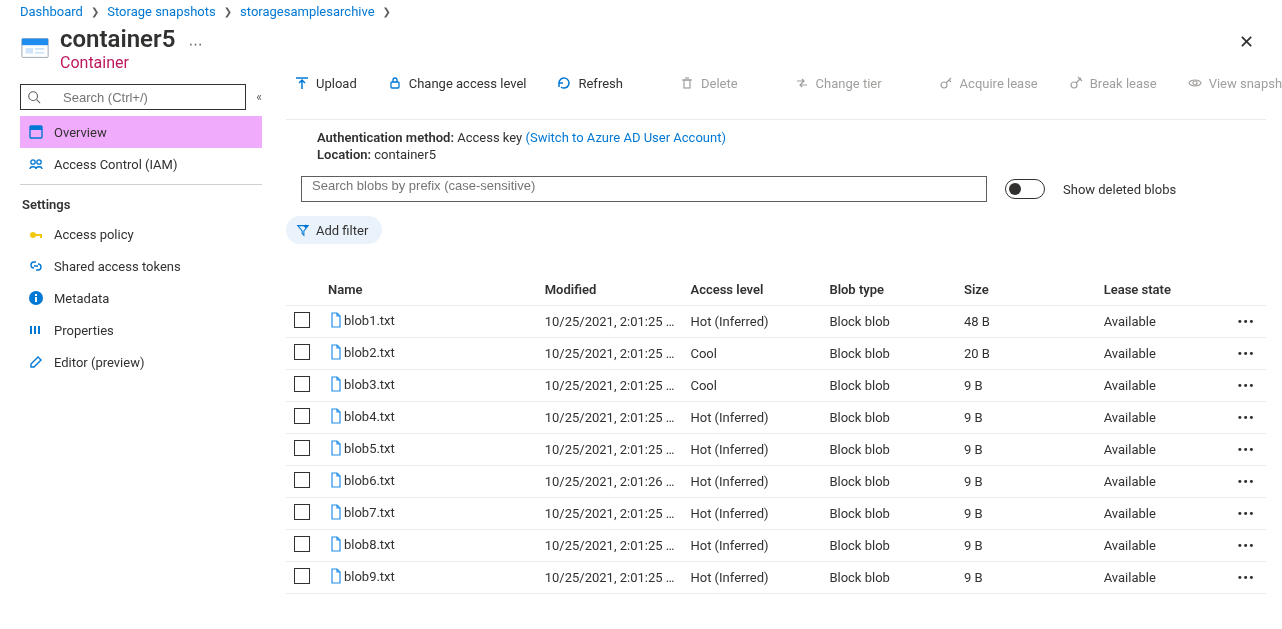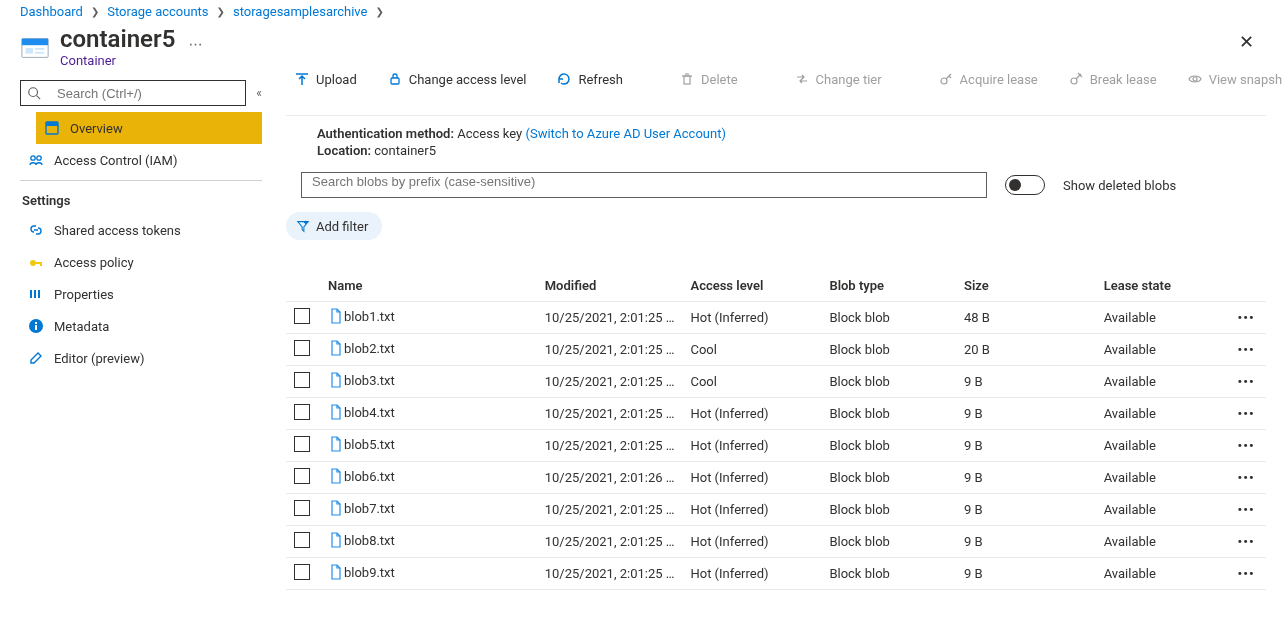--- a/index.html
+++ b/index.html
@@ -48,22 +48,22 @@
   }
   .title-ell {
     display: inline-block;
     margin-left: 10px;
     color: #605e5c;
     font-size: 14px;
     vertical-align: middle;
     cursor: pointer;
   }
   .title-sub {
-    font-size: 13px;
-    color: #4c1d95;
+    font-size: 16px;
+    color: #be185d;
   }
   .close-x {
     position: absolute;
     right: 28px;
     top: 10px;
     font-size: 18px;
     cursor: pointer;
     color: #323130;
   }
 
@@ -88,34 +88,34 @@
     align-items: center;
     border: 1px solid #323130;
     height: 26px;
     padding: 0 6px;
     background: #fff;
   }
   .search-box svg { width: 14px; height: 14px; color: #605e5c; flex: 0 0 14px;}
   .search-box input {
     border: none; outline: none;
     font-size: 13px;
-    margin-left: 14px;
+    margin-left: 20px;
     width: 100%;
   }
   .collapse-caret {
     color: #605e5c; font-size: 12px; cursor: pointer;
   }
 
   .nav-item {
     display: flex; align-items: center; gap: 10px;
     height: 32px;
     padding: 0 8px;
     cursor: pointer;
   }
-  .nav-item.active { background: #eab308; margin-left: 16px; }
+  .nav-item.active { background: #f0abfc; }
   .nav-item svg, .nav-icon { width: 16px; height: 16px; flex: 0 0 16px; }
   .nav-divider {
     height: 1px; background: #d2d0ce;
     margin: 4px 0 6px 0;
   }
   .nav-heading {
     font-size: 13px; font-weight: 600;
     padding: 6px 4px 6px 2px;
   }
 
@@ -223,21 +223,21 @@
   col.c-chk{width:34px;} col.c-name{width:220px;} col.c-mod{width:140px;} col.c-tier{width:140px;}
   col.c-type{width:136px;} col.c-size{width:142px;} col.c-lease{width:132px;} col.c-more{width:40px;}
 
 </style>
 </head>
 <body>
 
 <div class="breadcrumb">
   <a>Dashboard</a>
     <span class="chev">❯</span>
-  <a>Storage accounts</a>
+  <a>Storage snapshots</a>
     <span class="chev">❯</span>
   <a>storagesamplesarchive</a>
     <span class="chev">❯</span>
 </div>
 
 <div class="blade-header">
   <span class="title-icon">
     <svg viewBox="0 0 32 32">
         <rect x="2" y="6" width="28" height="20" rx="1" fill="#fff" stroke="#9aa5b1" stroke-width="1"></rect>
         <rect x="2" y="6" width="28" height="7" fill="#1f8ded"></rect>
@@ -283,47 +283,47 @@
             <path d="M2 13 C2 10 8 10 8 13 M8 13 C8 10 14 10 14 13" fill="none" stroke="#0078d4" stroke-width="1.3"></path>
           </svg>
           <span>Access Control (IAM)</span>
         </div>
       </div>
     <div class="nav-divider"></div>
     <div class="nav-heading">Settings</div>
     <div id="sidebar-settings">
         <div class="nav-item">
           <svg class="nav-icon" viewBox="0 0 16 16">
-            <path d="M6 10 A3 3 0 0 1 6 4 L8 4 M10 6 A3 3 0 0 1 10 12 L8 12 M6 8 L10 8" fill="none" stroke="#0078d4" stroke-width="1.4"></path>
-          </svg>
-          <span>Shared access tokens</span>
-        </div>
-        <div class="nav-item">
-          <svg class="nav-icon" viewBox="0 0 16 16">
             <circle cx="5" cy="9" r="3" fill="#f2c811"></circle>
             <rect x="7" y="8" width="7" height="2" fill="#f2c811"></rect>
             <rect x="12" y="8" width="2" height="4" fill="#f2c811"></rect>
           </svg>
           <span>Access policy</span>
+        </div>
+        <div class="nav-item">
+          <svg class="nav-icon" viewBox="0 0 16 16">
+            <path d="M6 10 A3 3 0 0 1 6 4 L8 4 M10 6 A3 3 0 0 1 10 12 L8 12 M6 8 L10 8" fill="none" stroke="#0078d4" stroke-width="1.4"></path>
+          </svg>
+          <span>Shared access tokens</span>
+        </div>
+        <div class="nav-item">
+          <svg class="nav-icon" viewBox="0 0 16 16">
+            <circle cx="8" cy="8" r="7" fill="#0078d4"></circle>
+            <rect x="7" y="7" width="2" height="5" fill="#fff"></rect>
+            <rect x="7" y="4" width="2" height="2" fill="#fff"></rect>
+          </svg>
+          <span>Metadata</span>
         </div>
         <div class="nav-item">
           <svg class="nav-icon" viewBox="0 0 16 16">
             <line x1="3" y1="4" x2="3" y2="12" stroke="#0078d4" stroke-width="2"></line>
             <line x1="7" y1="4" x2="7" y2="12" stroke="#0078d4" stroke-width="2"></line>
             <line x1="11" y1="4" x2="11" y2="12" stroke="#0078d4" stroke-width="2"></line>
           </svg>
           <span>Properties</span>
-        </div>
-        <div class="nav-item">
-          <svg class="nav-icon" viewBox="0 0 16 16">
-            <circle cx="8" cy="8" r="7" fill="#0078d4"></circle>
-            <rect x="7" y="7" width="2" height="5" fill="#fff"></rect>
-            <rect x="7" y="4" width="2" height="2" fill="#fff"></rect>
-          </svg>
-          <span>Metadata</span>
         </div>
         <div class="nav-item">
           <svg class="nav-icon" viewBox="0 0 16 16">
             <path d="M3 13 L3 10 L10 3 L13 6 L6 13 Z" fill="none" stroke="#0078d4" stroke-width="1.4"></path>
           </svg>
           <span>Editor (preview)</span>
         </div>
       </div>
   </div>
 

